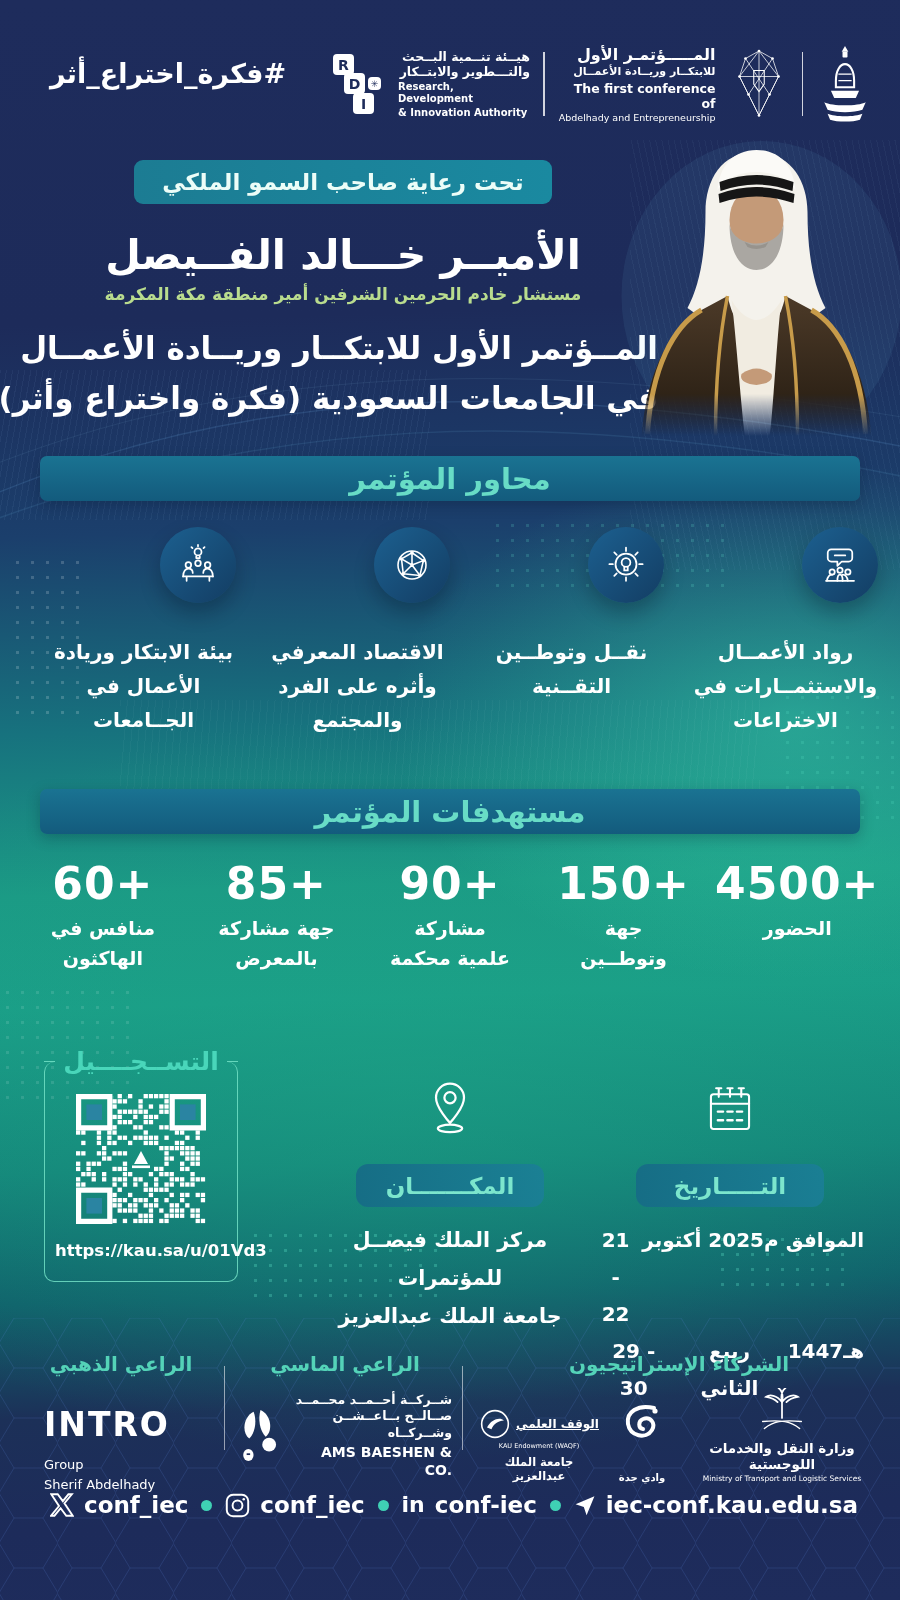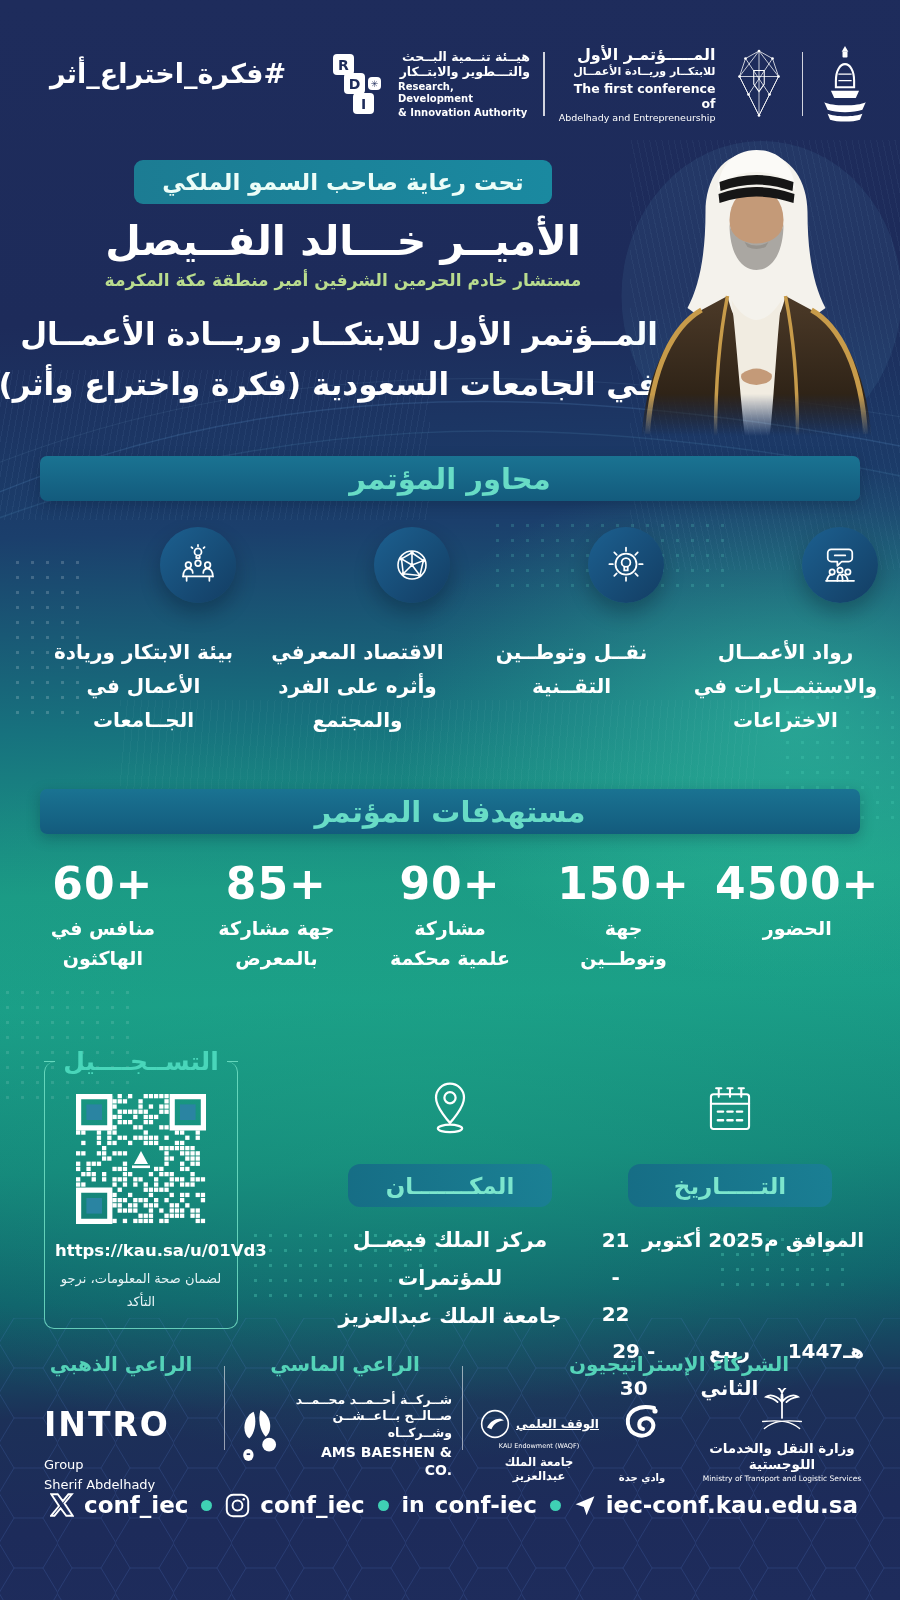--- a/index.html
+++ b/index.html
@@ -54,21 +54,21 @@
   .conf-texts { width:158px; text-align:right; line-height:1.2; }
   .conf-ar1 { direction:rtl; font-size:16px; font-weight:bold; }
   .conf-ar2 { direction:rtl; font-size:11px; font-weight:bold; margin-top:1px; }
   .conf-en1 { font-size:12.5px; font-weight:bold; margin-top:3px; }
   .conf-en2 { font-size:9.5px; margin-top:1px; }
 
   
   .patronage { position:absolute; left:28px; top:160px; width:630px; text-align:center; }
   .pat-badge { display:inline-block; background:linear-gradient(90deg,#1c7c93,#1a89a0);
     color:#ecfdf8; font-size:23px; font-weight:bold; padding:9px 28px; border-radius:9px; direction:rtl; }
-  .prince-name { margin-top:13px; font-size:41px; font-weight:bold; direction:rtl; white-space:nowrap; }
+  .prince-name { margin-top:27px; font-size:41px; font-weight:bold; direction:rtl; white-space:nowrap; }
   .prince-sub { margin-top:5px; font-size:17px; font-weight:bold; color:#b9dc8e; direction:rtl; }
   .conf-title { margin-top:20px; font-size:31px; font-weight:bold; line-height:1.6; direction:rtl; white-space:nowrap; }
 
   .prince { position:absolute; right:0; top:136px; width:288px; height:300px;
     -webkit-mask-image:linear-gradient(180deg,#000 86%,transparent); mask-image:linear-gradient(180deg,#000 86%,transparent); }
 
   
   .banner { position:absolute; left:40px; width:820px; height:45px; border-radius:7px;
     background:linear-gradient(180deg,#1a7392,#135b7d);
     display:flex; align-items:center; justify-content:center;
@@ -101,21 +101,21 @@
     display:flex; align-items:center; gap:8px; }
   .tline { flex:1; height:1.5px; background:rgba(115,225,198,.85); }
   .reg-title { color:#49d6ba; font-size:25px; font-weight:bold; direction:rtl; white-space:nowrap; }
   .qr { width:130px; margin:18px auto 0; display:block; }
   .reg-url { margin-top:13px; text-align:center; font-weight:bold; font-size:16.5px; direction:ltr; white-space:nowrap; }
   .reg-note { margin-top:7px; text-align:center; color:#e8f4f6; font-size:13px; line-height:1.8; direction:rtl; }
 
   
   .infocol { position:absolute; width:268px; text-align:center; }
   .loc { left:316px; top:1078px; } .datec { right:36px; top:1082px; }
-  .pill { margin:24px auto 0; width:204px; height:43px; border-radius:12px;
+  .pill { margin:24px auto 0; width:188px; height:43px; border-radius:12px;
     background:linear-gradient(90deg, rgba(22,108,134,.95), rgba(27,126,152,.85));
     display:flex; align-items:center; justify-content:center;
     color:#7ce6cd; font-size:23px; font-weight:bold; direction:rtl; }
   .info-lines { margin-top:15px; font-size:20.5px; font-weight:bold; line-height:1.85; direction:rtl; }
   .date-line { display:flex; justify-content:center; gap:7px; direction:ltr;
     font-size:20px; font-weight:bold; line-height:1.85; }
 
   
   .sp-title { color:#54d3b8; font-size:20px; font-weight:bold; direction:rtl; }
   .sp-golden { position:absolute; left:30px; top:1352px; width:182px; text-align:center; }
@@ -583,21 +583,20 @@
             <rect x="104.00000000000001" y="10.4" width="15.600000000000001" height="15.600000000000001" fill="#2a84a2"></rect>
             <path fill-rule="evenodd" fill="#fff" d="M0 93.60000000000001h36.4v36.4h-36.4z M5.2 98.80000000000001h26v26h-26z"></path>
             <rect x="10.4" y="104.00000000000001" width="15.600000000000001" height="15.600000000000001" fill="#2a84a2"></rect>
             <g fill="#fff">
               <path d="M58 70 l7 -13 l7 13 z"></path>
               <rect x="56" y="71.5" width="18" height="2.6"></rect>
             </g>
           </svg></div>
       <div class="reg-url">https://kau.sa/u/01Vd3</div>
       <div class="reg-note">
-        <div>لضمان صحة المعلومات، نرجو التأكد</div>
       </div>
     </div>
   </div>
 
   <div class="infocol loc">
     <svg width="56" height="58" viewBox="0 0 60 62" fill="none" stroke="#fff" stroke-width="2.4" stroke-linecap="round">
       <path d="M30 6 C21.7 6 15 12.7 15 21 C15 32 30 48 30 48 S45 32 45 21 C45 12.7 38.3 6 30 6 Z"></path>
       <circle cx="30" cy="21" r="6"></circle>
       <ellipse cx="30" cy="54" rx="13" ry="4"></ellipse>
     </svg>

